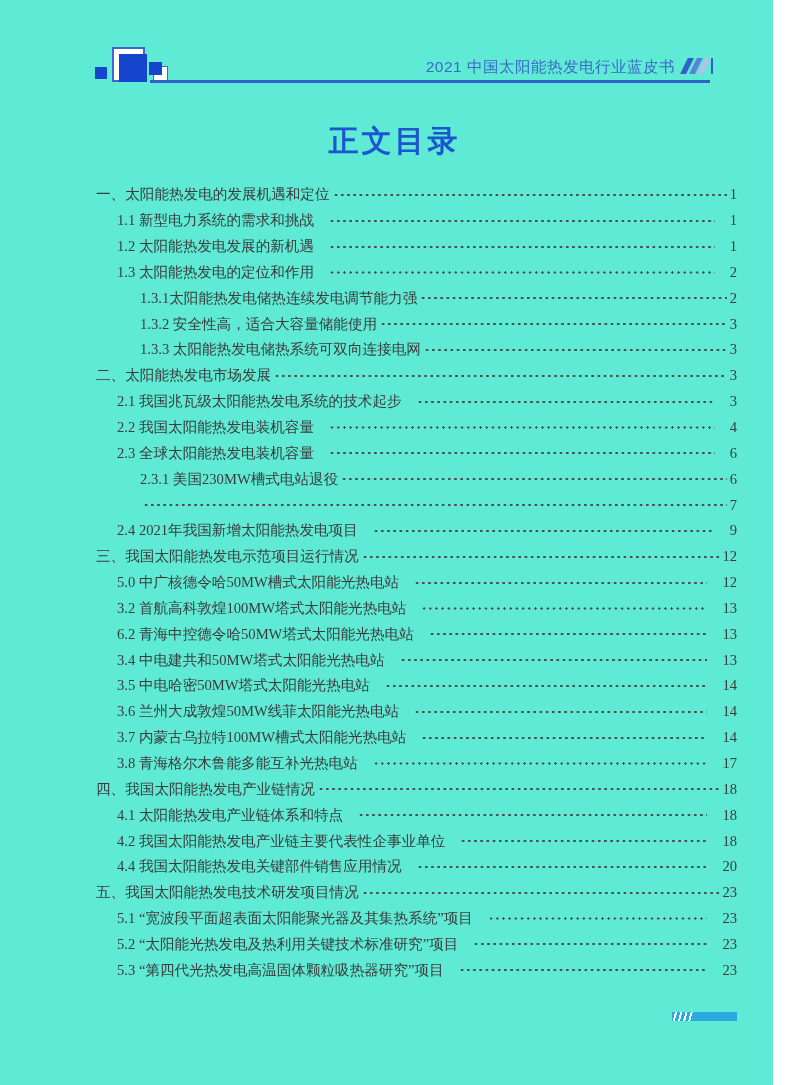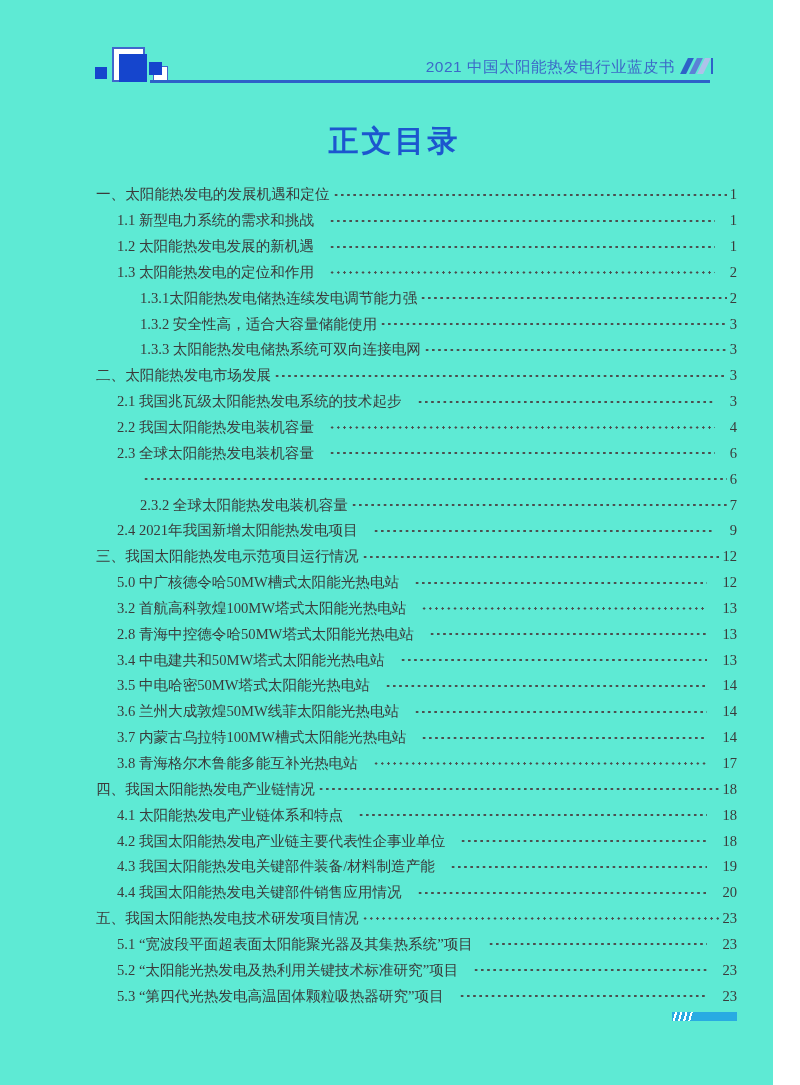--- a/index.html
+++ b/index.html
@@ -134,25 +134,25 @@
         <span class="toc-label">2.2 我国太阳能热发电装机容量</span>
         <span class="leader"></span>
         <span class="toc-page">4</span>
       </div>
       <div class="toc-row lvl2">
         <span class="toc-label">2.3 全球太阳能热发电装机容量</span>
         <span class="leader"></span>
         <span class="toc-page">6</span>
       </div>
       <div class="toc-row lvl3">
+        <span class="toc-label">2.3.1 美国230MW槽式电站退役</span>
         <span class="leader"></span>
         <span class="toc-page">6</span>
       </div>
       <div class="toc-row lvl3">
-        <span class="toc-label">2.3.2 全球太阳能热发电装机容量</span>
         <span class="leader"></span>
         <span class="toc-page">7</span>
       </div>
       <div class="toc-row lvl2">
         <span class="toc-label">2.4 2021年我国新增太阳能热发电项目</span>
         <span class="leader"></span>
         <span class="toc-page">9</span>
       </div>
       <div class="toc-row lvl1">
         <span class="toc-label">三、我国太阳能热发电示范项目运行情况</span>
@@ -163,21 +163,21 @@
         <span class="toc-label">5.0 中广核德令哈50MW槽式太阳能光热电站</span>
         <span class="leader"></span>
         <span class="toc-page">12</span>
       </div>
       <div class="toc-row lvl2">
         <span class="toc-label">3.2 首航高科敦煌100MW塔式太阳能光热电站</span>
         <span class="leader"></span>
         <span class="toc-page">13</span>
       </div>
       <div class="toc-row lvl2">
-        <span class="toc-label">2.8 青海中控德令哈50MW塔式太阳能光热电站</span>
+        <span class="toc-label">6.2 青海中控德令哈50MW塔式太阳能光热电站</span>
         <span class="leader"></span>
         <span class="toc-page">13</span>
       </div>
       <div class="toc-row lvl2">
         <span class="toc-label">3.4 中电建共和50MW塔式太阳能光热电站</span>
         <span class="leader"></span>
         <span class="toc-page">13</span>
       </div>
       <div class="toc-row lvl2">
         <span class="toc-label">3.5 中电哈密50MW塔式太阳能光热电站</span>
@@ -206,25 +206,20 @@
       </div>
       <div class="toc-row lvl2">
         <span class="toc-label">4.1 太阳能热发电产业链体系和特点</span>
         <span class="leader"></span>
         <span class="toc-page">18</span>
       </div>
       <div class="toc-row lvl2">
         <span class="toc-label">4.2 我国太阳能热发电产业链主要代表性企事业单位</span>
         <span class="leader"></span>
         <span class="toc-page">18</span>
-      </div>
-      <div class="toc-row lvl2">
-        <span class="toc-label">4.3 我国太阳能热发电关键部件装备/材料制造产能</span>
-        <span class="leader"></span>
-        <span class="toc-page">19</span>
       </div>
       <div class="toc-row lvl2">
         <span class="toc-label">4.4 我国太阳能热发电关键部件销售应用情况</span>
         <span class="leader"></span>
         <span class="toc-page">20</span>
       </div>
       <div class="toc-row lvl1">
         <span class="toc-label">五、我国太阳能热发电技术研发项目情况</span>
         <span class="leader"></span>
         <span class="toc-page">23</span>

